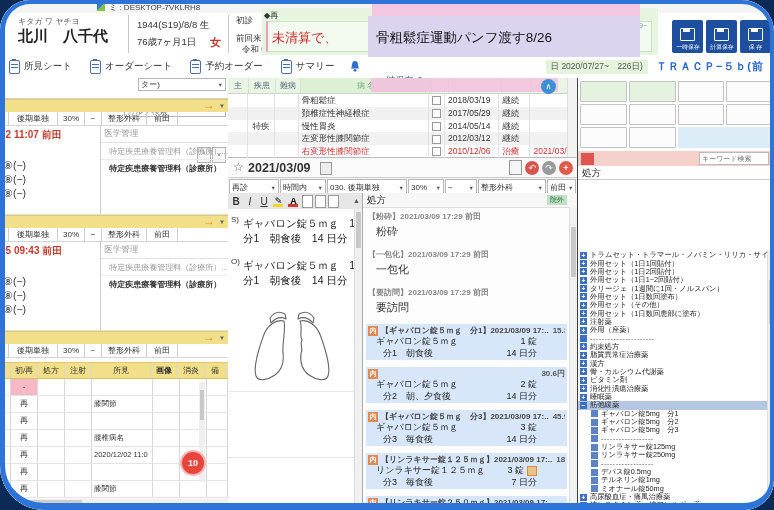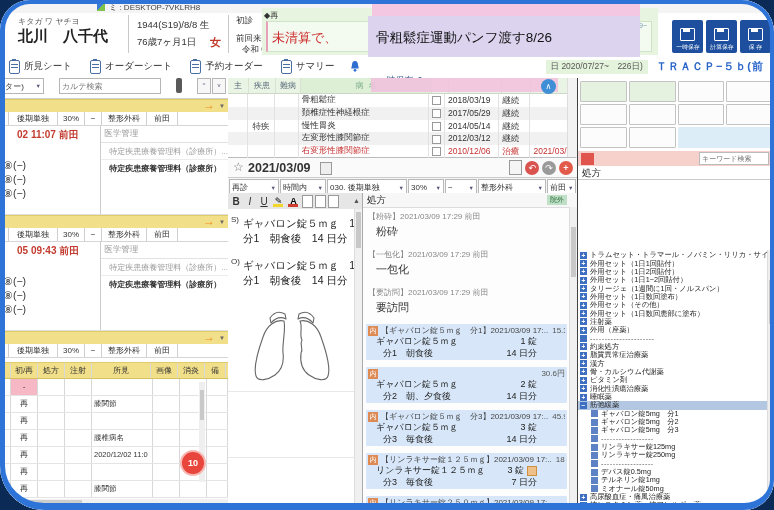--- a/index.html
+++ b/index.html
@@ -52,63 +52,63 @@
   .cnt{font-size:9px;color:#35598f;}
   .cnt .cv{margin-left:4px;}
   .cnt.red .cv{color:#b03030;}
   .greenchip{margin-left:auto;background:#e4f3dc;color:#555;font-size:8.5px;padding:1px 5px;white-space:nowrap;}
   .tracp{font-size:11px;font-weight:bold;color:#2b66c9;letter-spacing:1px;margin:0 10px 0 8px;white-space:nowrap;}
   
   .leftcol{position:absolute;left:0;top:78px;width:228px;bottom:0;border-right:1px solid #9a9a9a;background:#fff;overflow:hidden;}
   .midcol{position:absolute;left:228px;top:78px;width:349px;bottom:0;background:#fff;overflow:hidden;}
   .sidebar{position:absolute;left:577px;top:78px;width:197px;bottom:0;border-left:1px solid #404040;background:#fff;overflow:hidden;}
   
-  .lfilter{height:20px;border-bottom:1px solid #cfcfcf;display:flex;align-items:flex-start;gap:15px;padding:0 2px;}
+  .lfilter{height:20px;border-bottom:1px solid #cfcfcf;display:flex;align-items:flex-end;gap:15px;padding:0 2px;flex-direction:column;}
   .fsel{width:82px;height:14px;border:1px solid #b5b5b5;font-size:8px;color:#333;display:flex;align-items:center;justify-content:space-between;padding:0 2px;background:#fff;cursor:pointer;}
   .fsearch{width:96px;height:14px;border:1px solid #b5b5b5;font-size:8px;color:#999;padding:0 2px;background:#fff;}
   .fico{width:14px;height:15px;background:#5a5a5a;border-radius:2px;position:relative;cursor:pointer;}
   .fico:after{content:"";position:absolute;left:3px;top:3px;right:3px;height:9px;
     background:repeating-linear-gradient(#fff 0 1px,transparent 1px 3px);}
   .updown{display:flex;gap:1px;}
   .udbtn{width:12px;height:14px;border:1px solid #b5b5b5;font-size:6px;line-height:13px;text-align:center;color:#557;background:#f7f7f7;cursor:pointer;}
   
   .ybar{height:12px;background:#f2df8a;border-top:1px solid #e0cb6a;position:relative;cursor:pointer;}
   .yarrow{position:absolute;right:13px;top:-2px;color:#f08a1d;font-size:12px;font-weight:bold;line-height:14px;}
   .ycaret{position:absolute;right:3px;top:3px;color:#666;font-size:6px;line-height:6px;}
   .vcells{height:13px;display:flex;border-bottom:1px solid #d5d5d5;}
   .vc{border-right:1px solid #cfcfcf;font-size:8px;line-height:13px;text-align:center;color:#333;white-space:nowrap;overflow:hidden;}
   .vc0{width:8px;} .vc1{width:48px;} .vc2{width:26px;} .vc3{width:16px;} .vc4{width:44px;} .vc5{width:30px;}
   .lcontent{height:88px;display:flex;border-bottom:1px solid #e0e0e0;}
   .lcl{width:104px;position:relative;}
-  .ltime{position:absolute;left:0px;top:2px;font-size:10px;font-weight:bold;color:#c23b2e;white-space:nowrap;padding-left:17px;}
+  .ltime{position:absolute;left:0px;top:2px;font-size:10px;font-weight:bold;color:#c23b2e;white-space:nowrap;}
   .llabs{position:absolute;left:0px;top:32px;font-size:10.5px;color:#333;line-height:14px;white-space:nowrap;}
   .lcr{flex:1;border-left:1px solid #ccc;}
   .lmg{color:#999;font-size:8.5px;border-bottom:1px solid #e2e2e2;padding:2px 0 2px 3px;}
   .lsub{color:#999;font-size:8px;border-bottom:1px solid #ececec;padding:3px 0 2px 8px;white-space:nowrap;overflow:hidden;}
   .lmain{color:#333;font-weight:bold;font-size:8px;padding:3px 0 2px 8px;white-space:nowrap;overflow:hidden;}
   
   .ltable{margin-top:4px;position:relative;}
   .lthead{display:flex;height:15px;background:#f2df8a;border-top:1px solid #e0cb6a;border-bottom:1px solid #d5c25e;}
   .lth,.ltc{border-right:1px solid #d8d8d8;font-size:8px;line-height:15px;text-align:center;color:#333;white-space:nowrap;overflow:hidden;}
-  .w0{width:10px;} .w1{width:26px;} .w2{width:26px;} .w3{width:26px;} .w4{width:58px;} .w5{width:26px;} .w6{width:26px;} .w7{width:20px;}
+  .w0{width:10px;} .w1{width:26px;} .w2{width:26px;} .w3{width:26px;} .w4{width:58px;} .w5{width:26px;font-weight:bold;} .w6{width:26px;} .w7{width:20px;}
   .ltrow{display:flex;height:16px;border-bottom:1px solid #e4e4e4;}
   .ltc{line-height:16px;}
   .ltc.note{text-align:left;padding-left:2px;font-size:7.5px;}
   .ltrow.pink .ltc.visit{background:#f5b8c4;}
   .lvscroll{position:absolute;left:199px;top:20px;width:6px;height:100px;background:#efefef;}
   .lvscroll:after{content:"";position:absolute;left:1px;top:8px;width:4px;height:30px;background:#c9c9c9;}
   .hscroll{height:7px;background:#f0f0f0;position:relative;margin-top:1px;}
   .hscroll .thumb{position:absolute;left:12px;top:1px;width:70px;height:5px;background:#cdcdcd;}
   .badge10{position:absolute;right:22px;top:88px;width:22px;height:22px;background:#e8453c;border:2px solid #f7b6b2;border-radius:50%;color:#fff;font-size:9px;font-weight:bold;text-align:center;line-height:22px;z-index:6;}
   
   .dtable{position:relative;height:79px;border-bottom:1px solid #bbb;}
   .dthead{display:flex;height:15px;background:#eaf4e4;border-bottom:1px solid #ccd8c6;}
   .dth{font-size:8px;line-height:15px;text-align:center;color:#567;border-right:1px solid #d8e2d2;white-space:nowrap;overflow:hidden;}
   .dth.namecol{background:#ddefd5;color:#7a8;}
-  .dc0{width:20px;} .dc1{width:26px;} .dc2{width:24px;} .dc3{width:130px;font-family:Liberation Mono, monospace;} .dc4{width:16px;} .dc5{width:52px;} .dc6{width:28px;} .dc7{width:44px;}
+  .dc0{width:20px;} .dc1{width:26px;} .dc2{width:24px;} .dc3{width:130px;} .dc4{width:16px;} .dc5{width:52px;} .dc6{width:28px;} .dc7{width:44px;}
   .drow{display:flex;height:12.8px;line-height:12.8px;font-size:8.5px;color:#333;}
   .drow:nth-child(even){background:#f1f1f1;}
   .dcell{border-right:1px solid #e2e2e2;white-space:nowrap;overflow:hidden;}
   .dcell.nm{padding-left:3px;}
   .dcell.ctr{text-align:center;}
   .drow.red .nm{color:#c53030;}
   .chk{display:inline-block;width:7px;height:7px;border:1px solid #999;background:#fff;vertical-align:middle;margin-left:4px;cursor:pointer;}
   .dscroll{position:absolute;right:0;top:0;bottom:0;width:9px;background:#f2f2f2;border-left:1px solid #ddd;}
   .pink2{position:absolute;left:143px;top:0px;width:187px;height:14px;background:rgba(242,191,221,.85);z-index:4;}
   .upcircle{position:absolute;right:21px;top:1px;width:15px;height:15px;border-radius:50%;background:#3f8fd6;color:#fff;font-size:8px;line-height:15px;text-align:center;z-index:5;cursor:pointer;}
@@ -148,21 +148,21 @@
   
   .rxcol{position:absolute;left:134px;top:115px;right:0;bottom:0;border-left:1px solid #aaa;background:#fdfdfd;}
   .rxhdr{height:14px;border-bottom:1px solid #ddd;display:flex;align-items:center;background:#f7f7f7;}
   .rxttl{font-size:9.5px;color:#333;padding-left:4px;}
   .rxbadge{margin-left:auto;margin-right:10px;background:#bfe0c6;color:#2f6f3f;font-size:7px;line-height:10px;padding:0 3px;}
   .rxlist{position:absolute;left:0;top:14px;right:7px;bottom:0;overflow:hidden;padding-top:3px;}
   .rxscroll{position:absolute;right:0;top:14px;bottom:0;width:7px;background:#f0f0f0;border-left:1px solid #ddd;}
   .rxscroll:after{content:"";position:absolute;left:1px;top:20px;width:5px;height:50px;background:#c8c8c8;}
   .rxe{margin:0 3px 7px;padding:1px 2px;}
   .rxe.card{background:#d7e7f9;border-radius:1px;}
-  .rxhead{display:flex;align-items:center;font-size:8px;color:#888;line-height:11px;white-space:nowrap;overflow:hidden;}
+  .rxhead{display:flex;align-items:center;font-size:8px;color:#888;line-height:11px;white-space:nowrap;overflow:hidden;font-weight:bold;}
   .card .rxhead{color:#444;}
   .rxtag{width:10px;height:10px;background:#dd8a55;color:#fff;font-size:7px;line-height:10px;text-align:center;margin-right:3px;flex:none;}
   .rxprice{margin-left:auto;color:#555;padding-left:4px;}
   .rxbody{font-size:11px;color:#333;padding:2px 0 1px 8px;}
   .rxline{display:flex;justify-content:space-between;font-size:9px;color:#222;line-height:11.5px;padding:0 28px 0 8px;white-space:nowrap;}
   .rxline .ind{padding-left:7px;}
   .rxr{display:flex;align-items:center;gap:3px;}
   .flagic{width:8px;height:8px;background:#eec08a;border:1px solid #cf9040;}
   
   .obgrid{display:grid;grid-template-columns:repeat(4,1fr);gap:2px;padding:3px 2px;}

